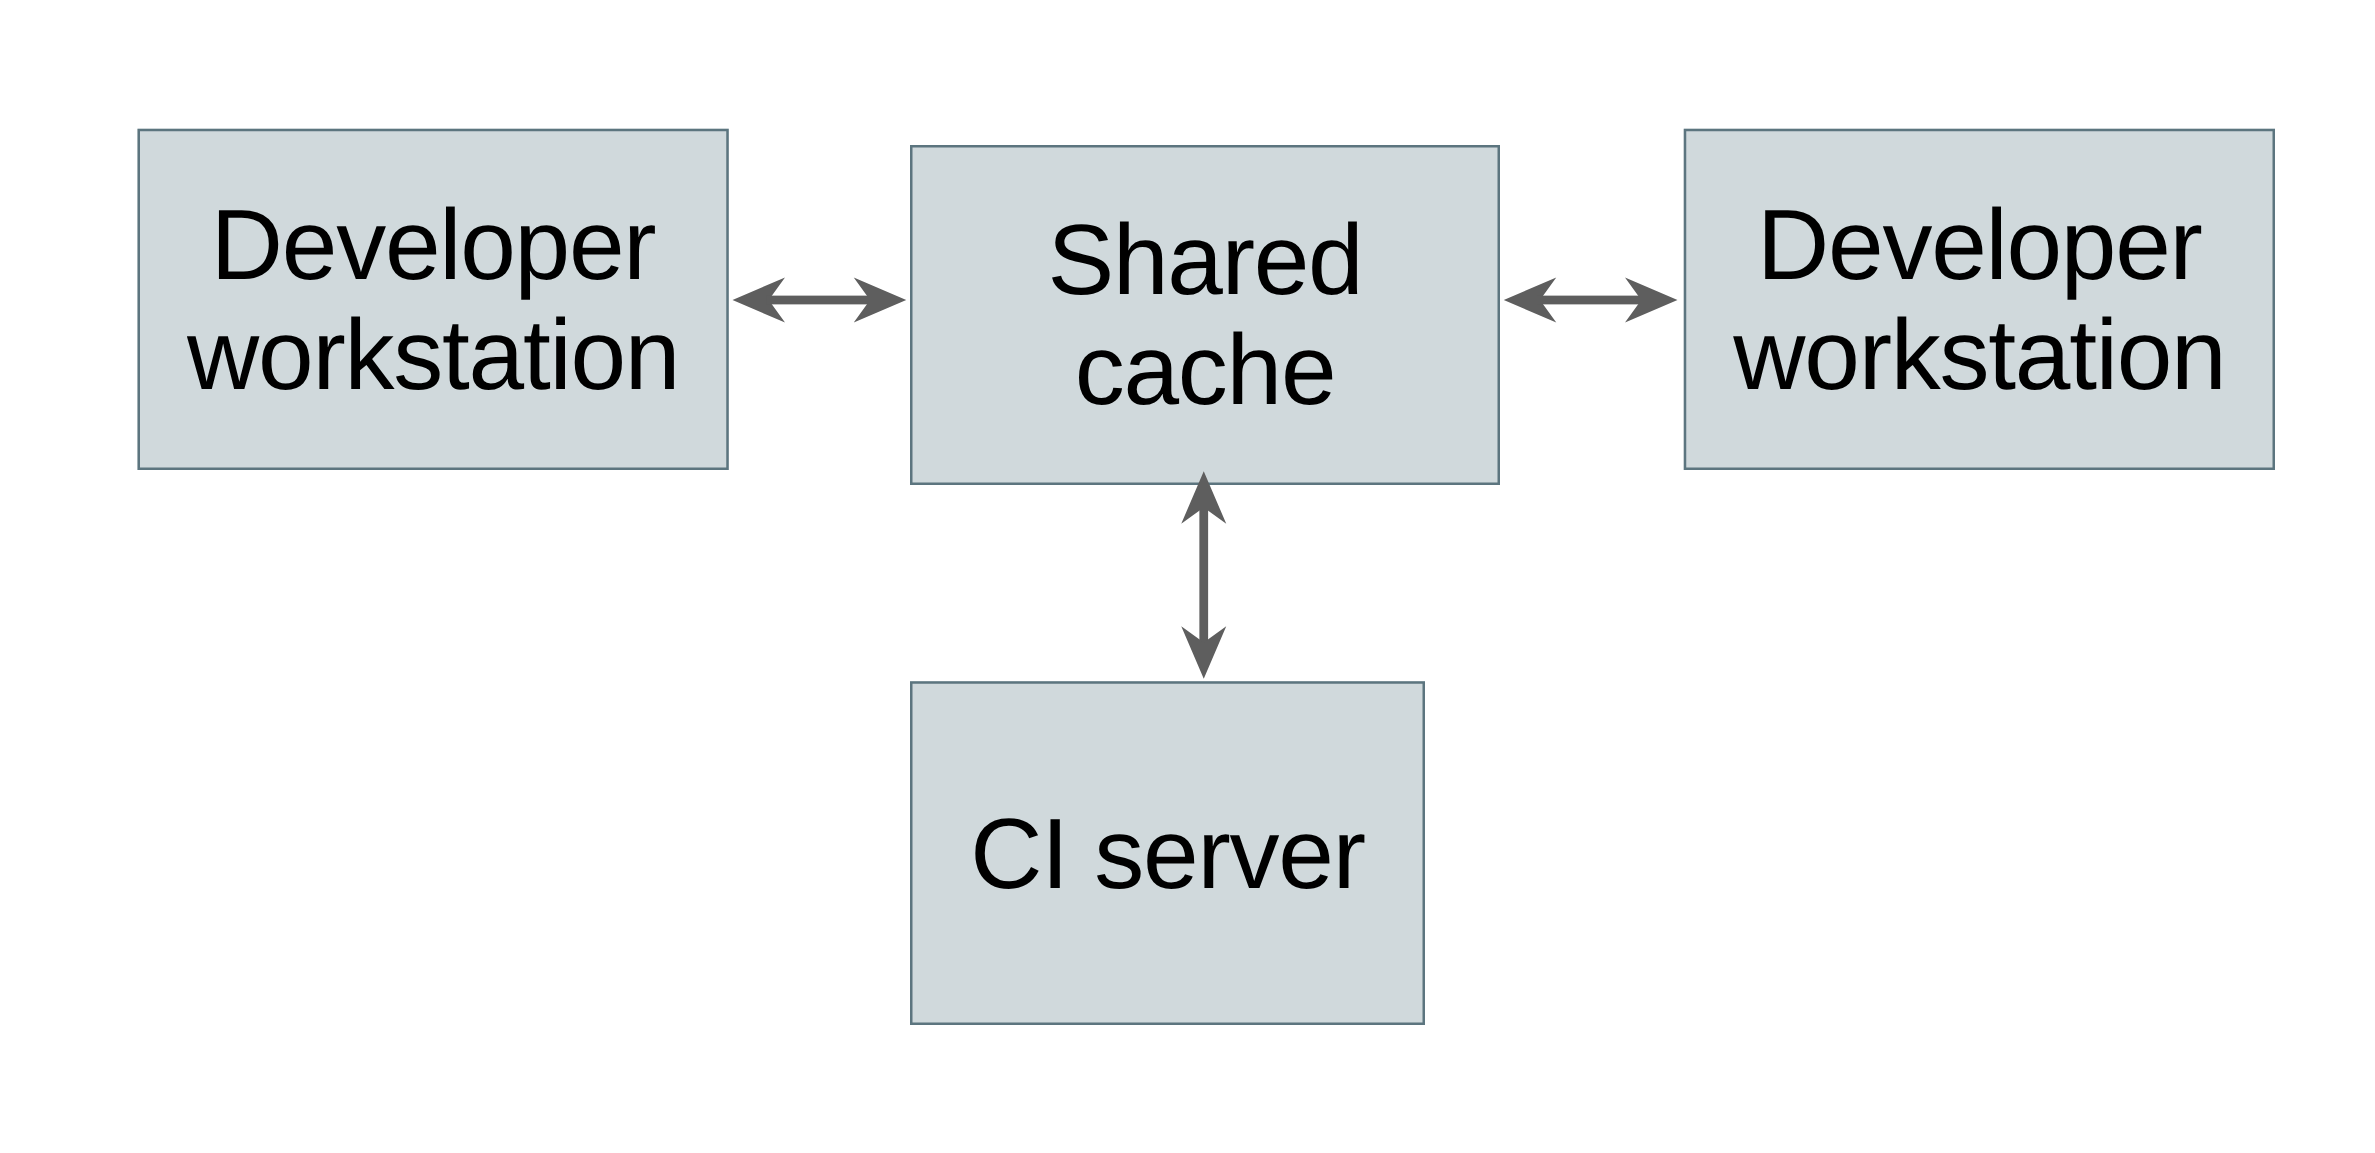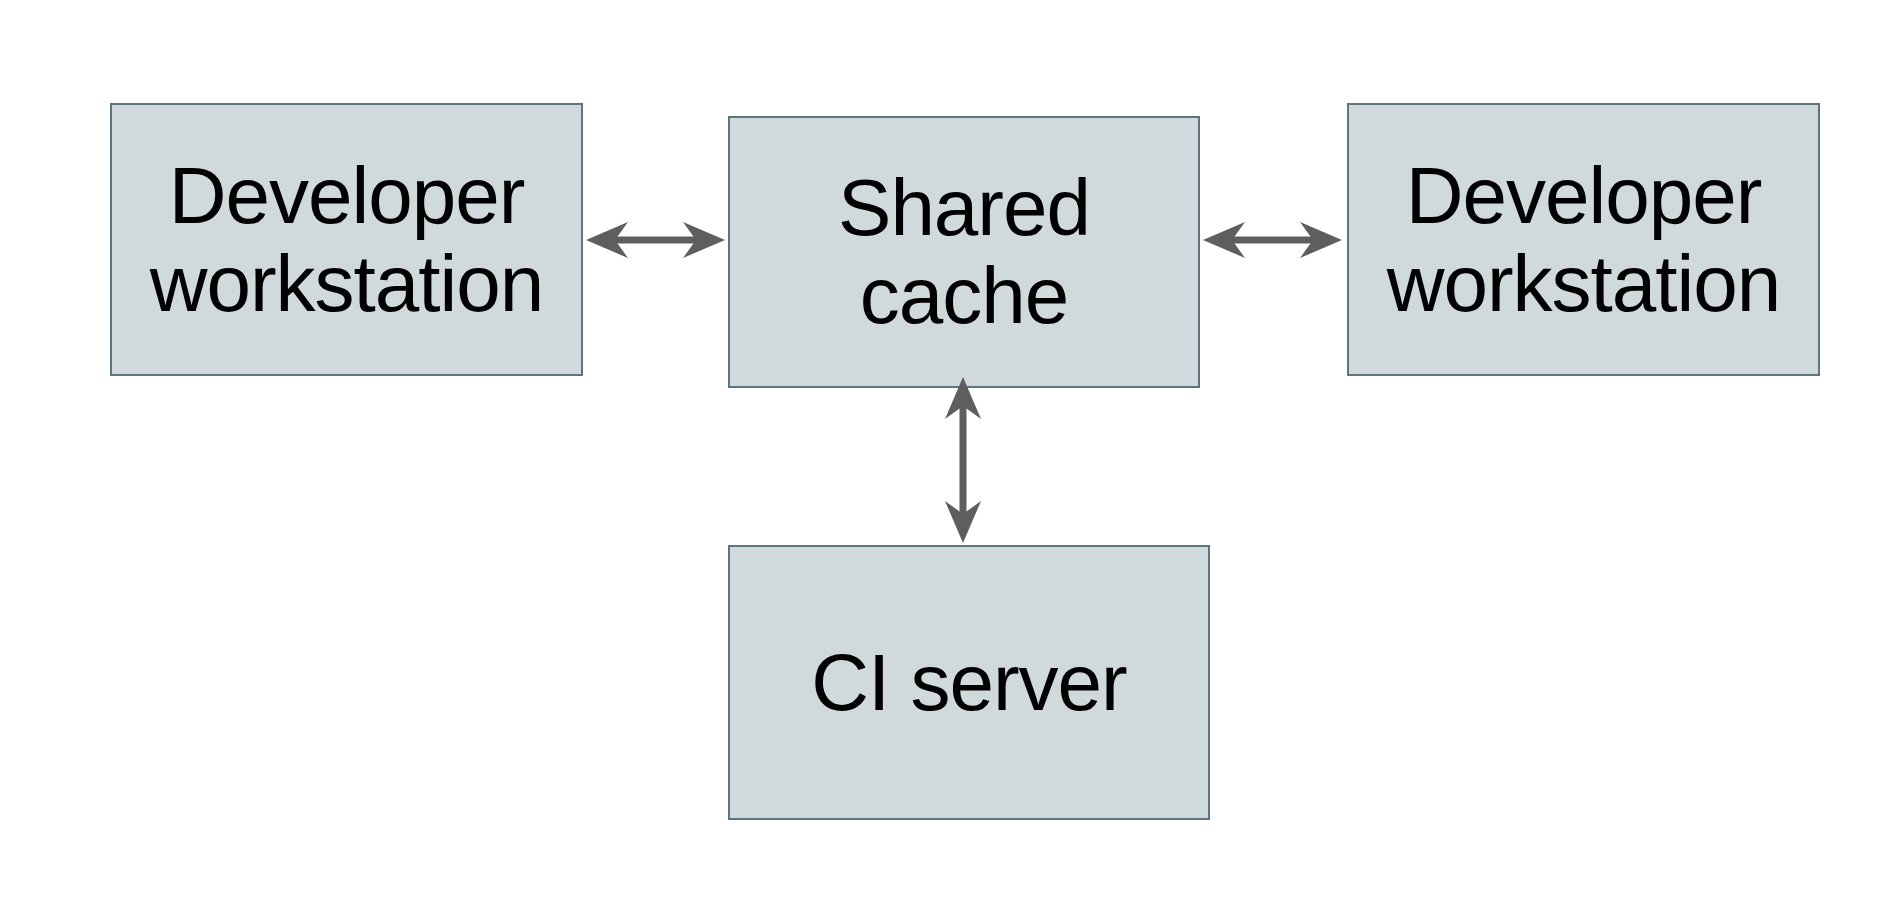--- a/index.html
+++ b/index.html
@@ -29,21 +29,21 @@
   .node-label {
     font-size: 80px;
     line-height: 1.1;
     color: #000000;
     letter-spacing: -1px;
     padding: 0 14px;
   }
   .node-dev-left   { left: 90px;   top: 103px; width: 473px; height: 273px; }
   .node-cache      { left: 708px;  top: 116px; width: 472px; height: 272px; }
   .node-dev-right  { left: 1327px; top: 103px; width: 473px; height: 273px; }
-  .node-ci         { left: 708px;  top: 545px; width: 482px; height: 275px; }
+  .node-ci         { left: 708px;  top: 545px; width: 412px; height: 275px; }
   .edges-layer {
     position: absolute;
     left: 0; top: 0;
     width: 1900px;
     height: 922px;
     pointer-events: none;
   }
 </style>
 </head>
 <body>

